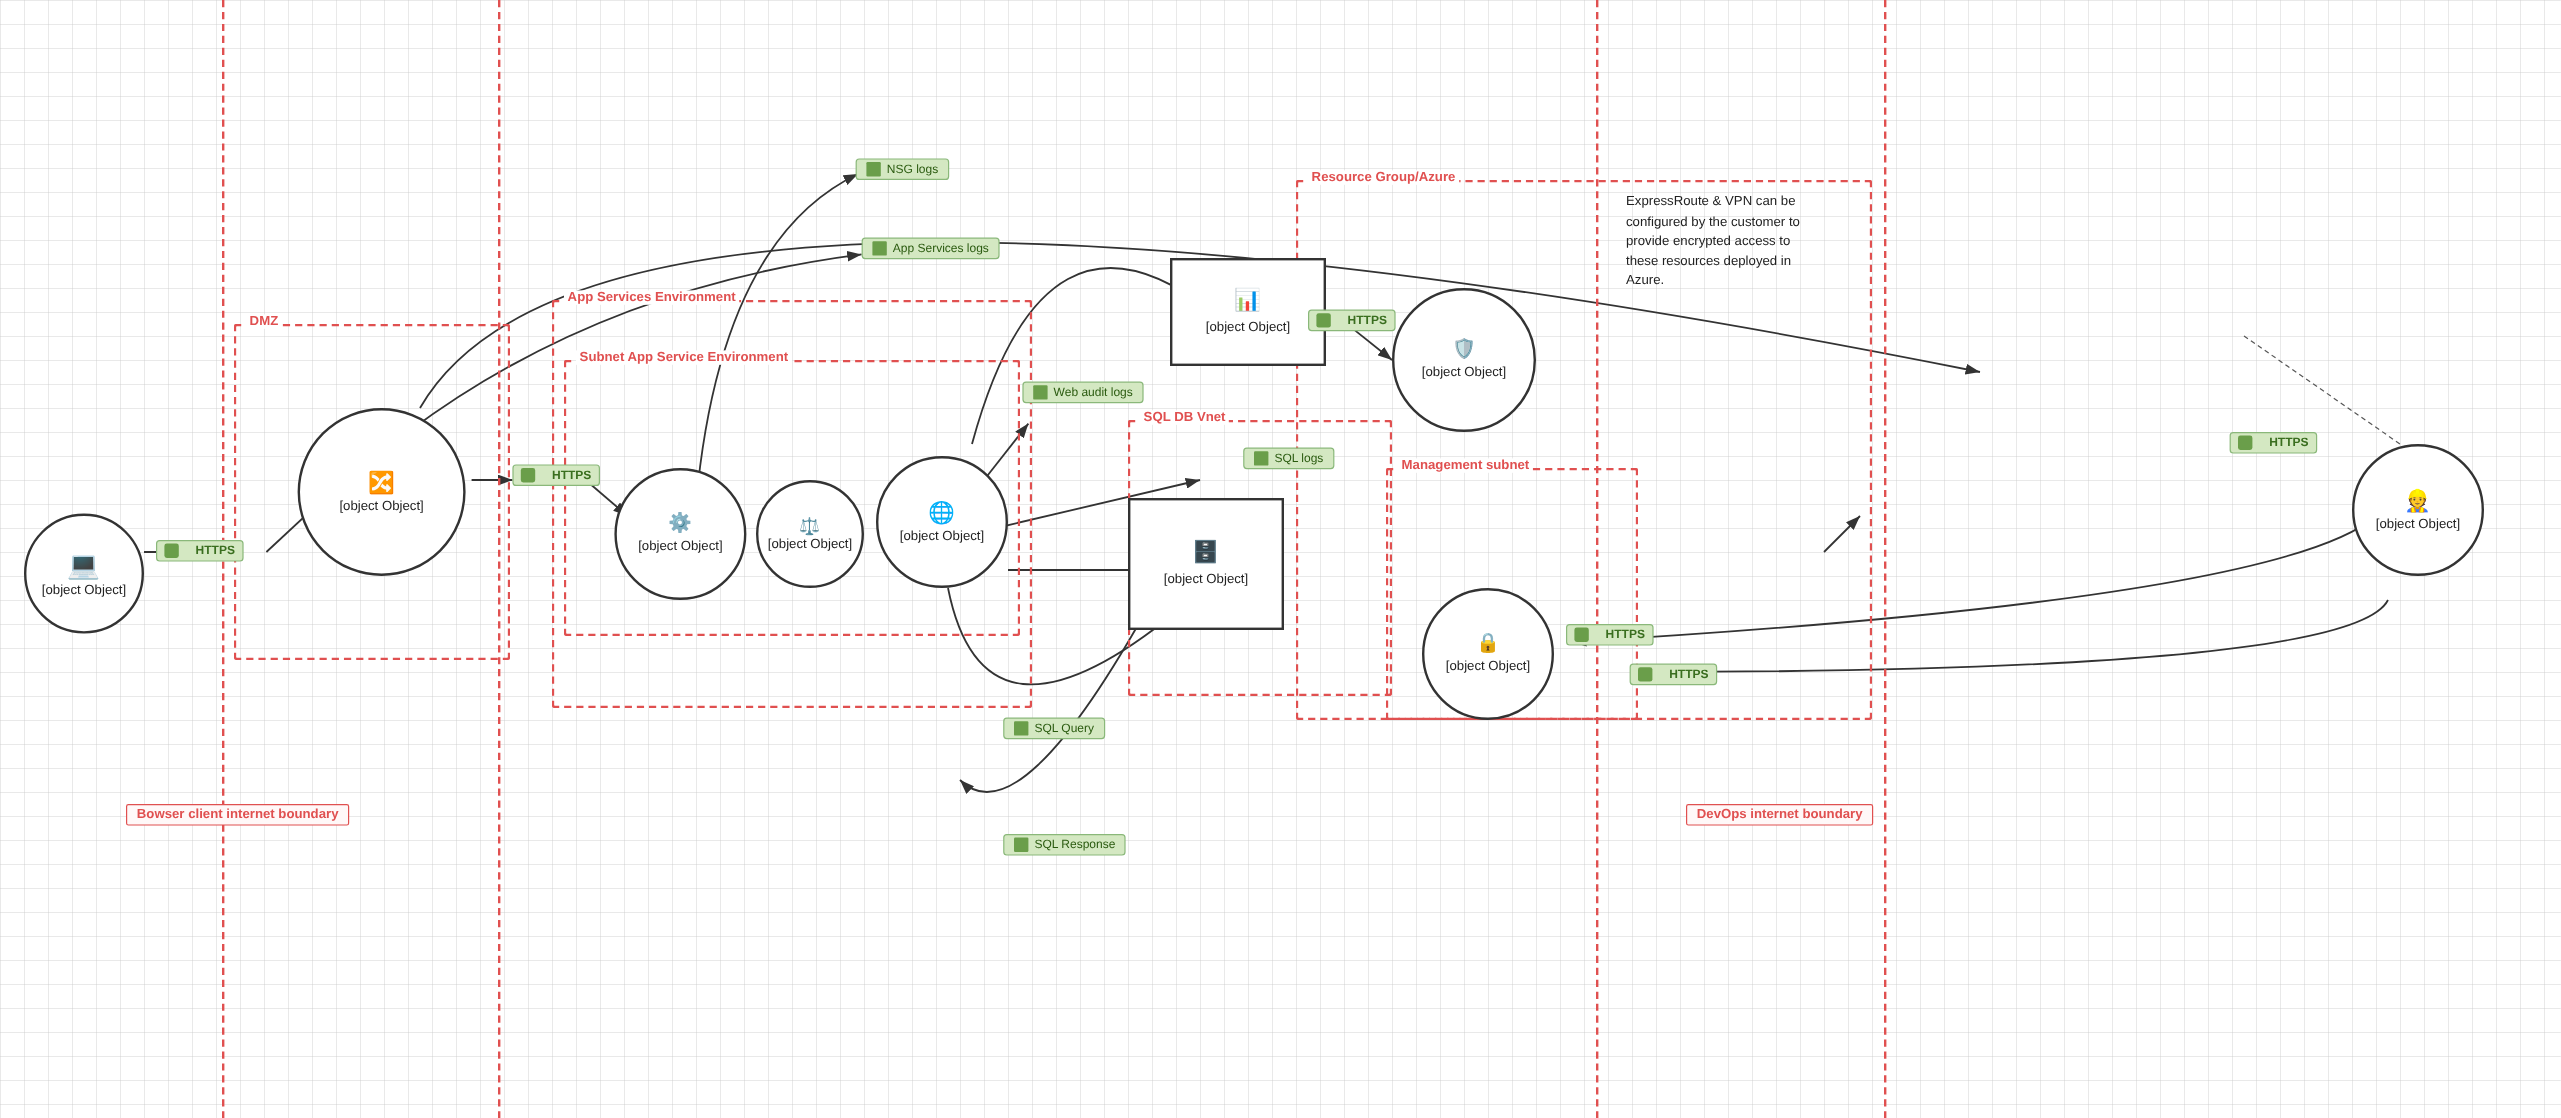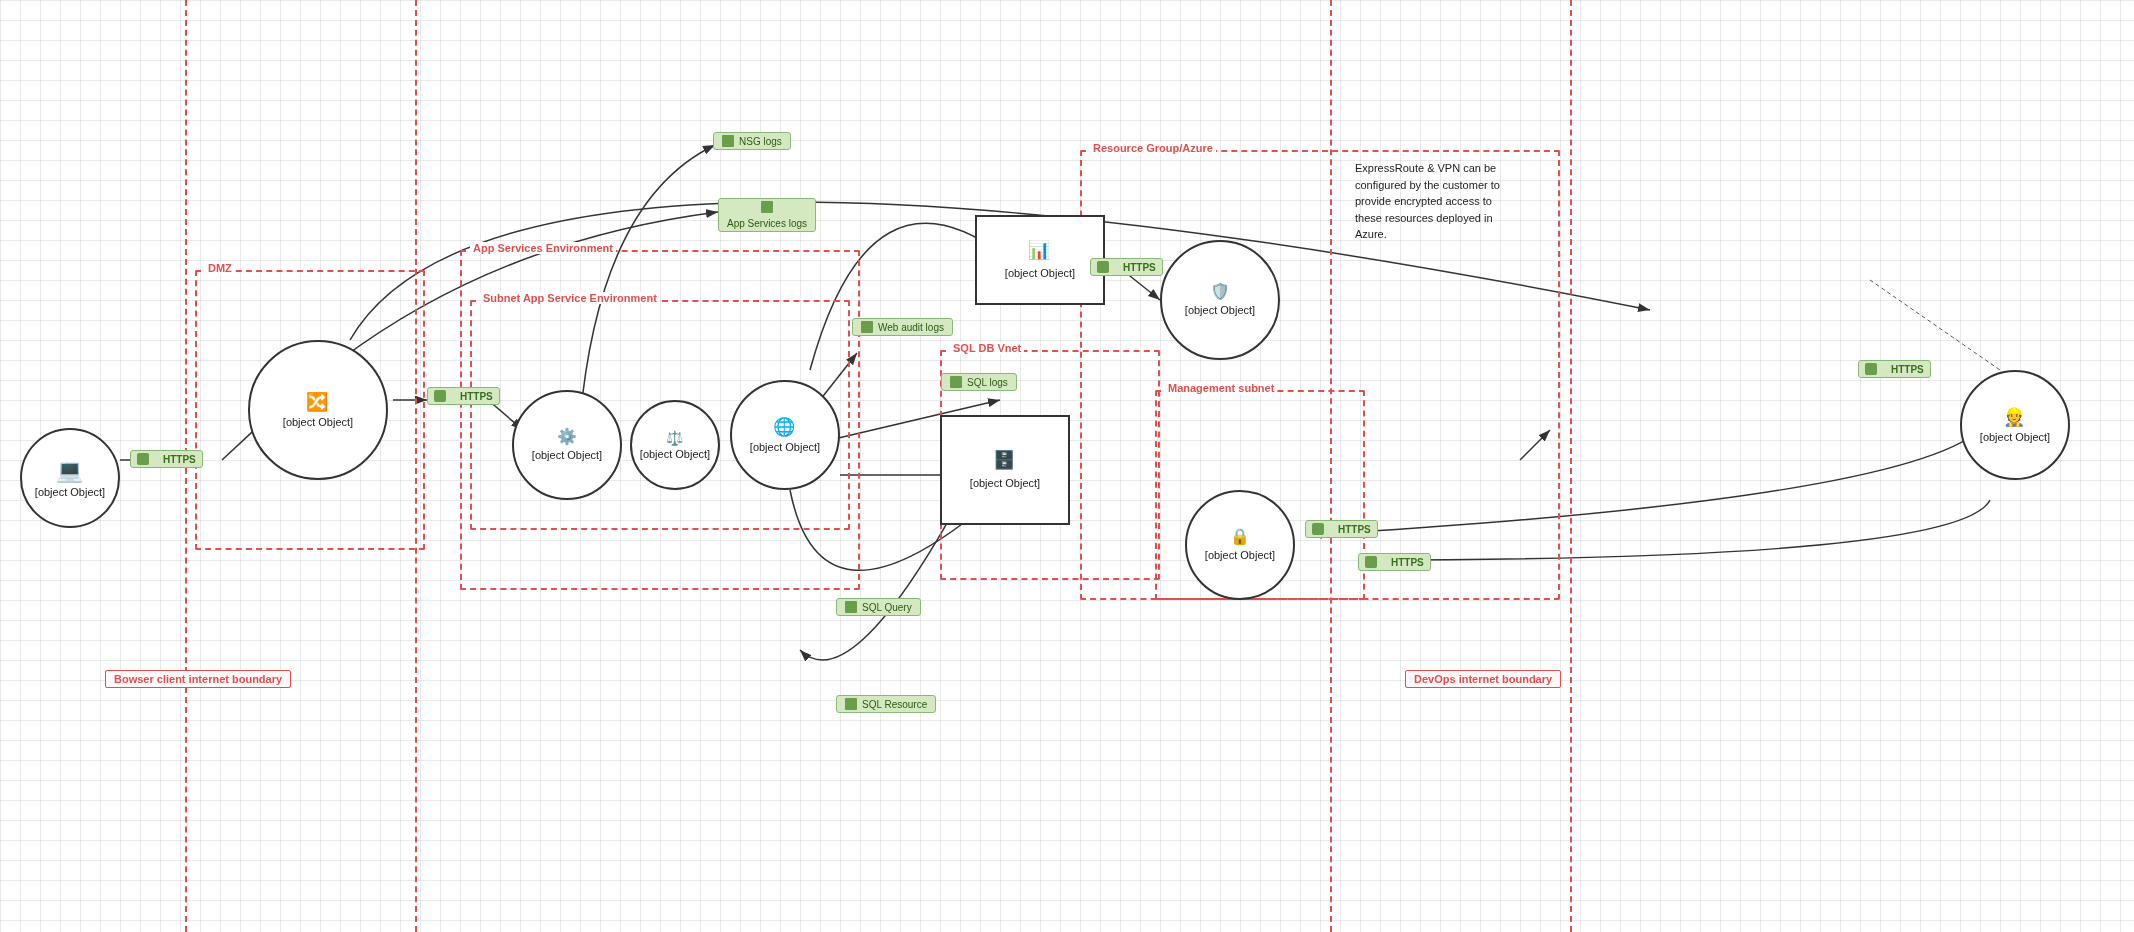--- a/index.html
+++ b/index.html
@@ -332,40 +332,40 @@
   <div class="https-badge" style="left:1358px; top:553px;">
     <span class="https-icon"></span>
     <span>HTTPS</span>
   </div>
 
   <div class="log-badge" style="left:713px; top:132px;">
     <span class="log-icon"></span>
     <span>NSG logs</span>
   </div>
 
-  <div class="log-badge" style="left:718px; top:198px;flex-direction:column;">
+  <div class="log-badge" style="left:718px; top:198px;">
     <span class="log-icon"></span>
     <span>App Services logs</span>
   </div>
 
   <div class="log-badge" style="left:852px; top:318px;">
     <span class="log-icon"></span>
     <span>Web audit logs</span>
   </div>
 
-  <div class="log-badge" style="left:941px; top:373px;">
+  <div class="log-badge" style="left:1036px; top:373px;">
     <span class="log-icon"></span>
     <span>SQL logs</span>
   </div>
 
   <div class="log-badge" style="left:836px; top:598px;">
     <span class="log-icon"></span>
     <span>SQL Query</span>
   </div>
 
   <div class="log-badge" style="left:836px; top:695px;">
     <span class="log-icon"></span>
-    <span>SQL Resource</span>
+    <span>SQL Response</span>
   </div>
 
   <div class="annotation-text" style="left:1355px; top:160px; max-width:160px;">ExpressRoute &amp; VPN can be configured by the customer to provide encrypted access to these resources deployed in Azure.</div>
 
 </div>
 
 </body></html>

